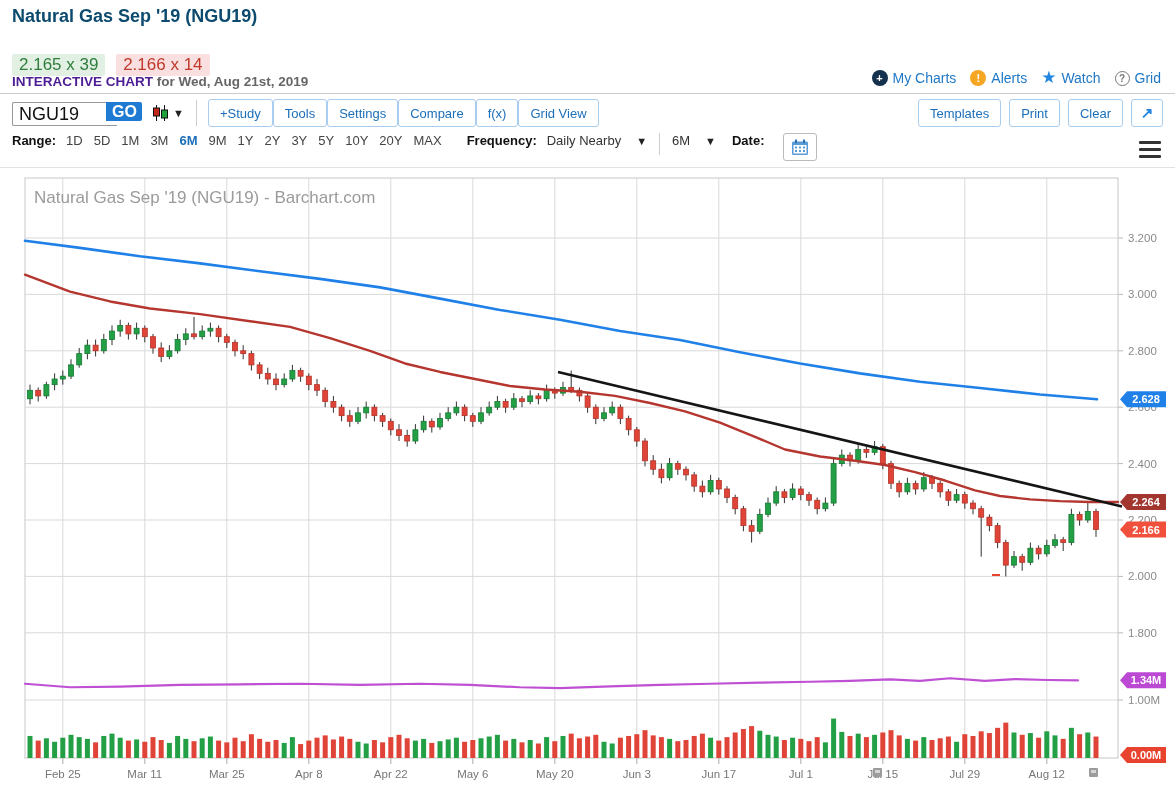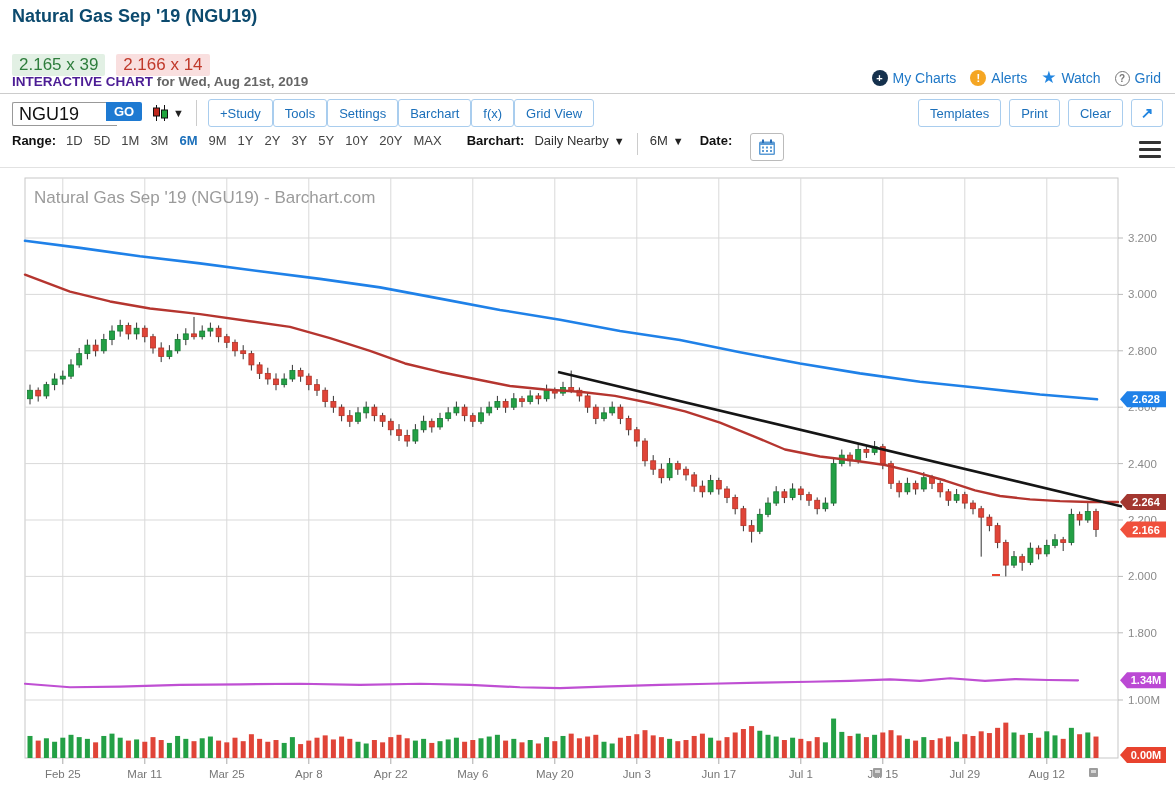--- a/index.html
+++ b/index.html
@@ -24,36 +24,36 @@
   .cir{display:inline-flex;align-items:center;justify-content:center;width:16px;height:16px;border-radius:50%;font-size:11px;font-weight:bold;color:#fff;}
   .ic-plus-circle{background:#15314d;}
   .ic-alert{background:#f5a623;}
   .ic-star{color:#2386e0;font-size:17px;line-height:16px;}
   .ic-help{background:#fff;border:1.5px solid #777;color:#777;width:13px;height:13px;font-size:10px;}
   
   .tbar{position:absolute;left:0;top:94px;width:1175px;height:39px;background:#fff;}
   .sym-input{position:absolute;left:12px;top:8px;width:92px;height:22px;border:1px solid #999;border-right:none;
              font-size:18px;padding:0 6px;color:#111;font-family:"Liberation Sans",sans-serif;border-radius:2px 0 0 2px;}
   .go-btn{position:absolute;left:106px;top:8px;height:19px;width:36px;background:#1e7ad2;color:#fff;border:none;
-          font-weight:bold;font-size:13px;border-radius:0 2px 2px 0;cursor:pointer;}
+          font-weight:bold;font-size:16px;border-radius:0 2px 2px 0;cursor:pointer;}
   .ctype{position:absolute;left:152px;top:10px;display:flex;align-items:center;gap:3px;cursor:pointer;}
   .chev{font-size:11px;color:#222;}
   .vdiv{position:absolute;top:6px;width:1px;height:26px;background:#ccc;}
   .btn{height:28px;background:#fff;border:1px solid #a9cdee;color:#1b6fba;font-size:13px;border-radius:3px;
        padding:0 11px;cursor:pointer;font-family:"Liberation Sans",sans-serif;}
   .btn-row-left{position:absolute;left:208px;top:5px;display:flex;gap:0;}
   .btn-row-right{position:absolute;right:12px;top:5px;display:flex;gap:8px;}
   .expand-btn{width:32px;color:#2386e0;font-weight:bold;font-size:15px;padding:0;}
   
   .rbar{position:absolute;left:0;top:133px;width:1175px;height:34px;border-bottom:1px solid #e2e2e2;background:#fff;
         font-size:13px;display:flex;align-items:flex-start;}
   .rbar .lbl{font-weight:bold;color:#111;margin-left:12px;margin-right:10px;}
   .ritem{color:#444;margin-right:11px;cursor:pointer;}
   .ritem.active{color:#1b6fba;font-weight:bold;}
-  .freq{color:#333;display:flex;align-items:center;gap:5px;cursor:pointer;}
+  .freq{color:#333;display:flex;align-items:center;gap:15px;cursor:pointer;}
   .rdiv{width:1px;height:22px;background:#ccc;margin:0 12px;}
   .cal-btn{width:32px;height:26px;border:1px solid #bbb;border-radius:3px;background:#fff;display:flex;
            align-items:center;justify-content:center;cursor:pointer;margin-left:8px;}
   .burger{position:absolute;right:14px;top:8px;width:22px;height:17px;cursor:pointer;}
   .burger div{height:3px;background:#333;margin-bottom:4px;border-radius:1px;}
   
   .chart-wrap{position:absolute;left:0;top:172px;width:1175px;height:614px;background:#fff;}
   svg text{font-family:"Liberation Sans",sans-serif;}
 </style>
 </head>
@@ -99,36 +99,36 @@
       <line x1="12.5" y1="1" x2="12.5" y2="17" stroke="#111" stroke-width="1"></line>
       <rect x="9.5" y="6" width="6" height="8" fill="#1fa33c" stroke="#111" stroke-width="1"></rect>
     </svg>
     <span class="chev">▼</span>
   </span>
   <span class="vdiv" style="left:196px"></span>
   <div class="btn-row-left">
       <button class="btn">+Study</button>
       <button class="btn">Tools</button>
       <button class="btn">Settings</button>
-      <button class="btn">Barchart</button>
+      <button class="btn">Compare</button>
       <button class="btn">f(x)</button>
       <button class="btn">Grid View</button>
     </div>
   <div class="btn-row-right">
       <button class="btn">Templates</button>
       <button class="btn">Print</button>
       <button class="btn">Clear</button>
       <button class="btn expand-btn">↗</button>
     </div>
 </div>
 
 <div class="rbar">
   <span class="lbl">Range:</span>
   <span id="range-items"><span class="ritem">1D</span><span class="ritem">5D</span><span class="ritem">1M</span><span class="ritem">3M</span><span class="ritem active">6M</span><span class="ritem">9M</span><span class="ritem">1Y</span><span class="ritem">2Y</span><span class="ritem">3Y</span><span class="ritem">5Y</span><span class="ritem">10Y</span><span class="ritem">20Y</span><span class="ritem">MAX</span></span>
-  <span class="lbl" style="margin-left:14px">Barchart:</span>
+  <span class="lbl" style="margin-left:14px">Frequency:</span>
   <span class="freq">
     <span>Daily Nearby</span>
     <span class="chev">▼</span>
   </span>
   <span class="rdiv"></span>
   <span class="freq">
     <span>6M</span>
     <span class="chev">▼</span>
   </span>
   <span class="lbl" style="margin-left:16px">Date:</span>

